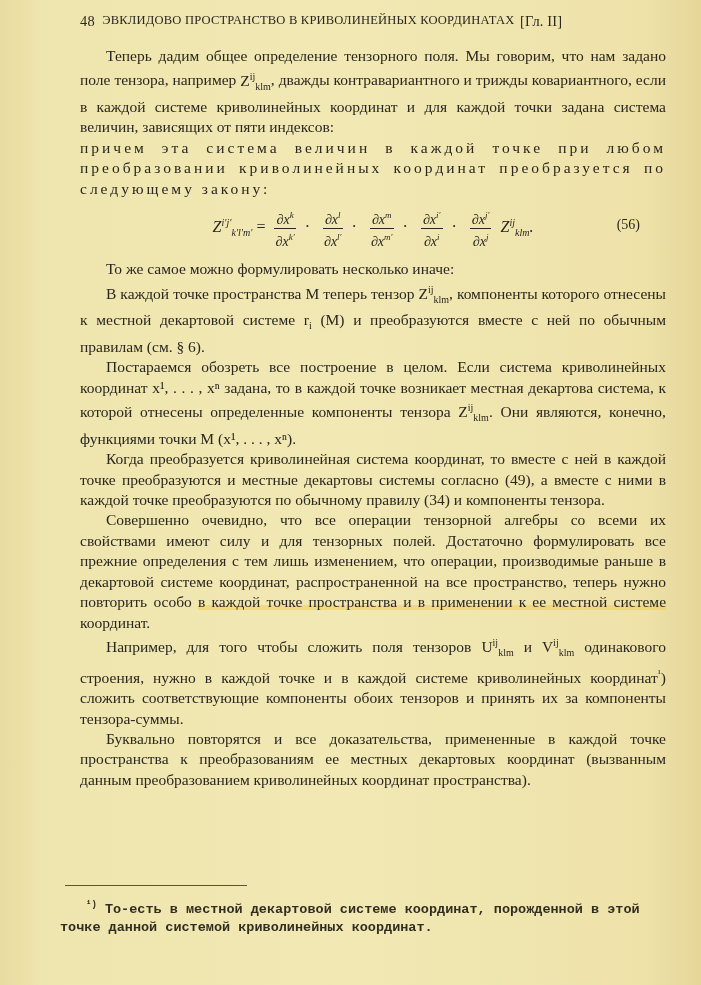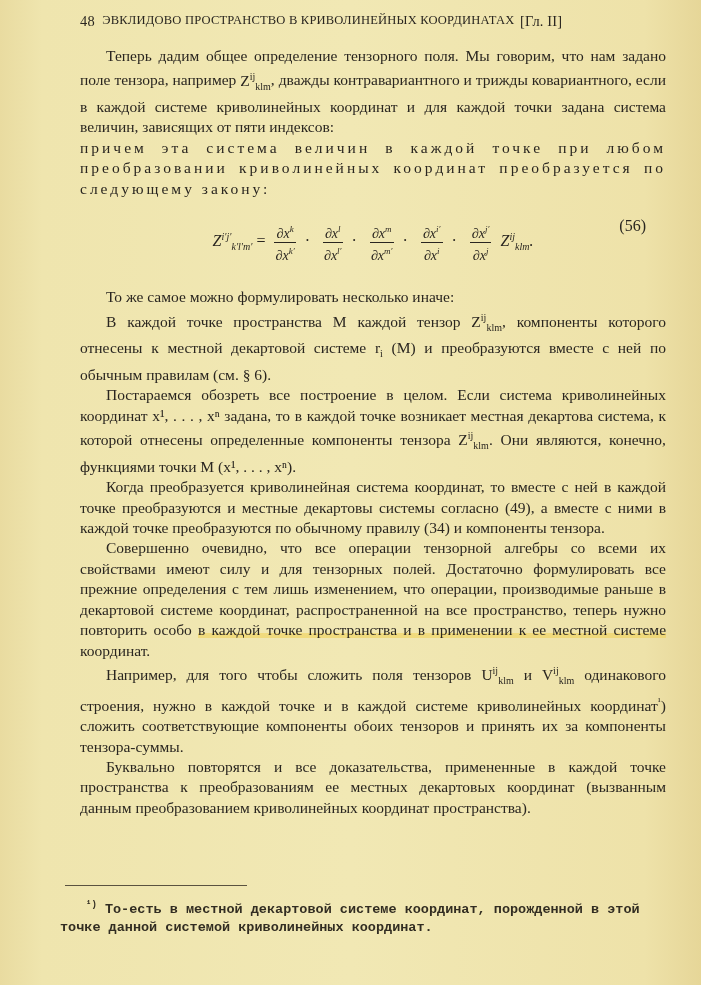--- a/index.html
+++ b/index.html
@@ -15,24 +15,24 @@
       font-size: 15.5px; letter-spacing: 0.2px; margin-top: 2px;
       display: flex; gap: 6px; white-space: nowrap; transform: scaleX(0.93); transform-origin: left;
     }
     .running-head .pageno { margin-right: 2px; }
     .running-head .title { text-transform: uppercase; font-size: 13.5px; }
     .p { font-size: 15.5px; line-height: 20.4px; text-align: justify; margin: 0; }
     .indent { text-indent: 26px; }
     .spaced { letter-spacing: 3px; }
     .eq { text-align: center; font-style: italic; font-size: 16px; margin: 4px 0 6px; }
     .eq sub, .eq sup { font-size: 10px; }
-    .eqnum { position: absolute; right: 20px; font-style: normal; font-size: 16px; font-family: Liberation Serif, serif; }
+    .eqnum { position: absolute; right: 26px; font-style: normal; font-size: 14px; font-family: Liberation Serif, serif; }
     .math { }
     .math sub, .math sup { font-size: 10px; }
-    .frac { display: inline-block; vertical-align: middle; text-align: center; margin: 14px 5px; }
+    .frac { display: inline-block; vertical-align: middle; text-align: center; margin: 0 5px; }
     .frac .num { display: block; border-bottom: 1px solid #2a2620; padding: 0 2px; font-size: 14px; line-height: 16px; }
     .frac .den { display: block; font-size: 14px; line-height: 16px; }
     .frac sup { font-size: 9px; }
     .dot { margin: 0 4px; font-style: normal; }
     .footnote-rule { position: absolute; left: 65px; top: 885px; width: 182px; height: 1px; background: #5a5240; }
     .footnote { position: absolute; left: 60px; top: 896px; width: 606px; font-size: 13.5px; line-height: 18px; font-weight: bold; color: #322d22; }
     .footnote .fn-indent { text-indent: 26px; display:block;font-family:Liberation Mono, monospace; }
     .highlight { background: linear-gradient(transparent 70%, rgba(240,210,90,0.6) 70%); }
   </style>
 </head>
@@ -60,21 +60,21 @@
     <span class="frac"><span class="num"><span>∂x</span><sup>l</sup></span><span class="den"><span>∂x</span><sup>l′</sup></span></span><span class="dot">·</span>
     <span class="frac"><span class="num"><span>∂x</span><sup>m</sup></span><span class="den"><span>∂x</span><sup>m′</sup></span></span><span class="dot">·</span>
     <span class="frac"><span class="num"><span>∂x</span><sup>i′</sup></span><span class="den"><span>∂x</span><sup>i</sup></span></span><span class="dot">·</span>
     <span class="frac"><span class="num"><span>∂x</span><sup>j′</sup></span><span class="den"><span>∂x</span><sup>j</sup></span></span>
     <span>Z</span><sup>ij</sup><sub>klm</sub><span>.</span>
     <span class="eqnum" style="top:10px">(56)</span>
   </div>
 
   <p class="p indent">То же самое можно формулировать несколько иначе:</p>
 
-  <p class="p indent"><span>В каждой точке пространства </span><span class="math">M</span><span> каждой тензор </span><span class="math"><span>Z</span><sup>ij</sup><sub>klm</sub></span><span>, компоненты которого отнесены к местной декартовой системе r</span><sub style="font-size:10px">i</sub><span class="math"> (M)</span><span> и преобразуются вместе с ней по обычным правилам (см. § 6).</span></p>
+  <p class="p indent"><span>В каждой точке пространства </span><span class="math">M</span><span> теперь тензор </span><span class="math"><span>Z</span><sup>ij</sup><sub>klm</sub></span><span>, компоненты которого отнесены к местной декартовой системе r</span><sub style="font-size:10px">i</sub><span class="math"> (M)</span><span> и преобразуются вместе с ней по обычным правилам (см. § 6).</span></p>
 
   <p class="p indent"><span>Постараемся обозреть все построение в целом. Если система криволинейных координат </span><span class="math">x¹, . . . , xⁿ</span><span> задана, то в каждой точке возникает местная декартова система, к которой отнесены определенные компоненты тензора </span><span class="math"><span>Z</span><sup>ij</sup><sub>klm</sub></span><span>. Они являются, конечно, функциями точки </span><span class="math">M (x¹, . . . , xⁿ)</span><span>.</span></p>
 
   <p class="p indent">Когда преобразуется криволинейная система координат, то вместе с ней в каждой точке преобразуются и местные декартовы системы согласно (49), а вместе с ними в каждой точке преобразуются по обычному правилу (34) и компоненты тензора.</p>
 
 
   <p class="p indent"><span>Совершенно очевидно, что все операции тензорной алгебры со всеми их свойствами имеют силу и для тензорных полей. Достаточно формулировать все прежние определения с тем лишь изменением, что операции, производимые раньше в декартовой системе координат, распространенной на все пространство, теперь нужно повторить особо </span><span class="highlight">в каждой точке пространства и в применении к ее местной системе</span><span> координат.</span></p>
 
   <p class="p indent"><span>Например, для того чтобы сложить поля тензоров </span><span class="math"><span>U</span><sup>ij</sup><sub>klm</sub></span><span> и </span><span class="math"><span>V</span><sup>ij</sup><sub>klm</sub></span><span> одинакового строения, нужно в каждой точке и в каждой системе криволинейных координат</span><sup style="font-size:10px">¹</sup><span>) сложить соответствующие компоненты обоих тензоров и принять их за компоненты тензора-суммы.</span></p>
 

